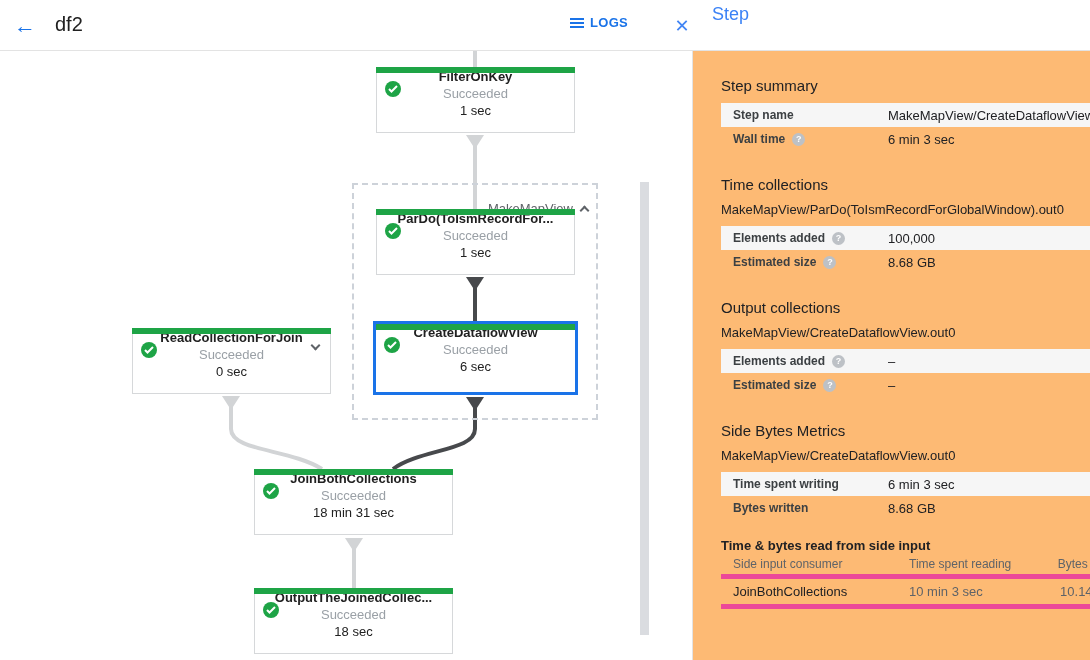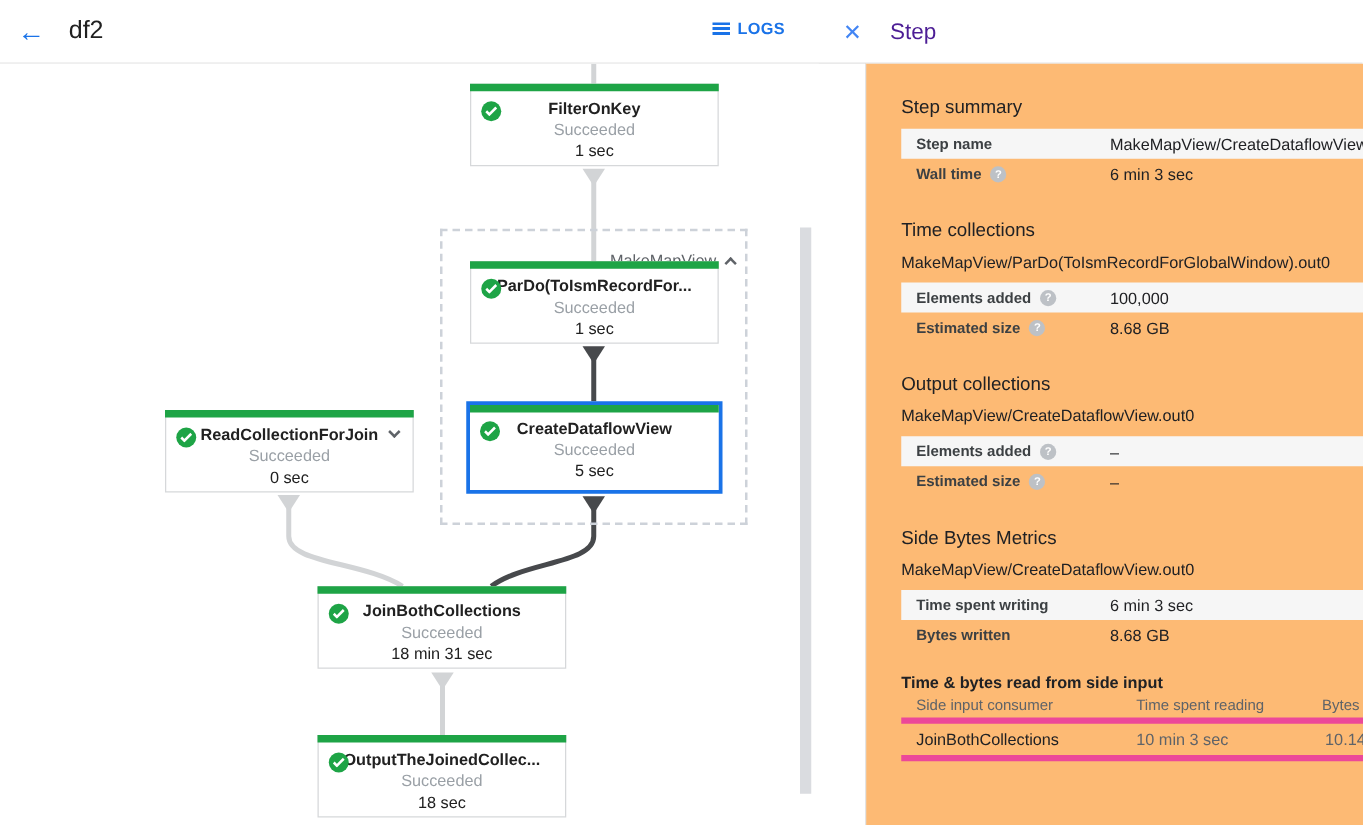--- a/index.html
+++ b/index.html
@@ -11,21 +11,21 @@
                 background:#fff; border-bottom:1px solid #e3e3e3; }
   .back-btn { position:absolute; left:10px; top:11px; width:30px; height:30px;
               color:#1a73e8; font-size:22px; line-height:30px; text-align:center; cursor:pointer; }
   .job-title { position:absolute; left:55px; top:13px; font-size:20px; color:#212121; }
   .logs-btn { position:absolute; left:570px; top:15px; display:flex; align-items:center;
               color:#1a73e8; font-size:13px; font-weight:bold; letter-spacing:.3px; cursor:pointer; }
   .logs-icon { display:inline-block; width:14px; height:10px; margin-right:6px;
                background:repeating-linear-gradient(to bottom,#1a73e8 0 2px,transparent 2px 4px); }
   .close-btn { position:absolute; left:669px; top:13px; width:26px; height:26px;
                color:#4285f4; font-size:18px; line-height:26px; text-align:center; cursor:pointer; }
-  .panel-title { position:absolute; left:712px; top:15px; font-size:18px; color:#4c1d95; }
+  .panel-title { position:absolute; left:712px; top:4px; font-size:18px; color:#3b82f6; }
 
   
   .graph { position:absolute; top:51px; left:0; width:655px; height:609px; background:#fff; }
   .edges { position:absolute; top:0; left:0; }
   .group-box { position:absolute; left:352px; top:132px; width:246px; height:237px;
                border:2px dashed #cdd2d9; }
   .group-label { position:absolute; top:16px; right:8px; font-size:13px; color:#5f6368;
                  display:flex; align-items:center; cursor:pointer; }
   .chev { display:inline-block; width:7px; height:7px; border-right:2px solid #5f6368;
           border-bottom:2px solid #5f6368; }
@@ -33,21 +33,21 @@
   .chev-down { transform:rotate(45deg); margin-top:-3px; }
 
   .node { position:absolute; width:199px; height:66px; background:#fff;
           border:1px solid #d6d8da; text-align:center; cursor:pointer; }
   .node-bar { position:absolute; top:-1px; left:-1px; right:-1px; height:6px; background:#1ea446; }
   .node.selected { border:3px solid #1a73e8; }
   .node.selected .node-bar { top:0; left:0; right:0; }
   .check { position:absolute; left:8px; top:13px; width:16px; height:16px; border-radius:50%;
            background:#1ea446; }
   .check svg { position:absolute; left:3px; top:4px; }
-  .node-title { margin-top:11px; font-size:13px; font-weight:bold; color:#212121;
+  .node-title { margin-top:1px; font-size:13px; font-weight:bold; color:#212121;
                 white-space:nowrap; overflow:hidden; }
   .node-status { margin-top:2px; font-size:13px; color:#9aa0a6; }
   .node-time { margin-top:2px; font-size:13px; color:#212121; }
   .node-chev { position:absolute; right:11px; top:16px; }
 
   .vscroll { position:absolute; left:640px; top:131px; width:9px; height:453px; background:#dadce0; }
 
   
   .panel { position:absolute; top:51px; left:692px; width:435px; height:609px;
            background:#fdba74; border-left:1px solid #e3e3e3; }
@@ -145,21 +145,21 @@
 
   <div class="node selected" style="left:373px; top:270px; width:205px; height:74px;">
     <div class="node-bar"></div>
     <div class="check">
       <svg width="10" height="8">
           <polyline points="1,4 3.5,6.5 9,1" stroke="#fff" stroke-width="2" fill="none"></polyline>
         </svg>
     </div>
     <div class="node-title">CreateDataflowView</div>
     <div class="node-status">Succeeded</div>
-    <div class="node-time">5 sec</div>
+    <div class="node-time">6 sec</div>
   </div>
 
   <div class="node" style="left:132px; top:277px;">
     <div class="node-bar"></div>
     <div class="check">
       <svg width="10" height="8">
           <polyline points="1,4 3.5,6.5 9,1" stroke="#fff" stroke-width="2" fill="none"></polyline>
         </svg>
     </div>
     <span class="chev chev-down node-chev"></span>

